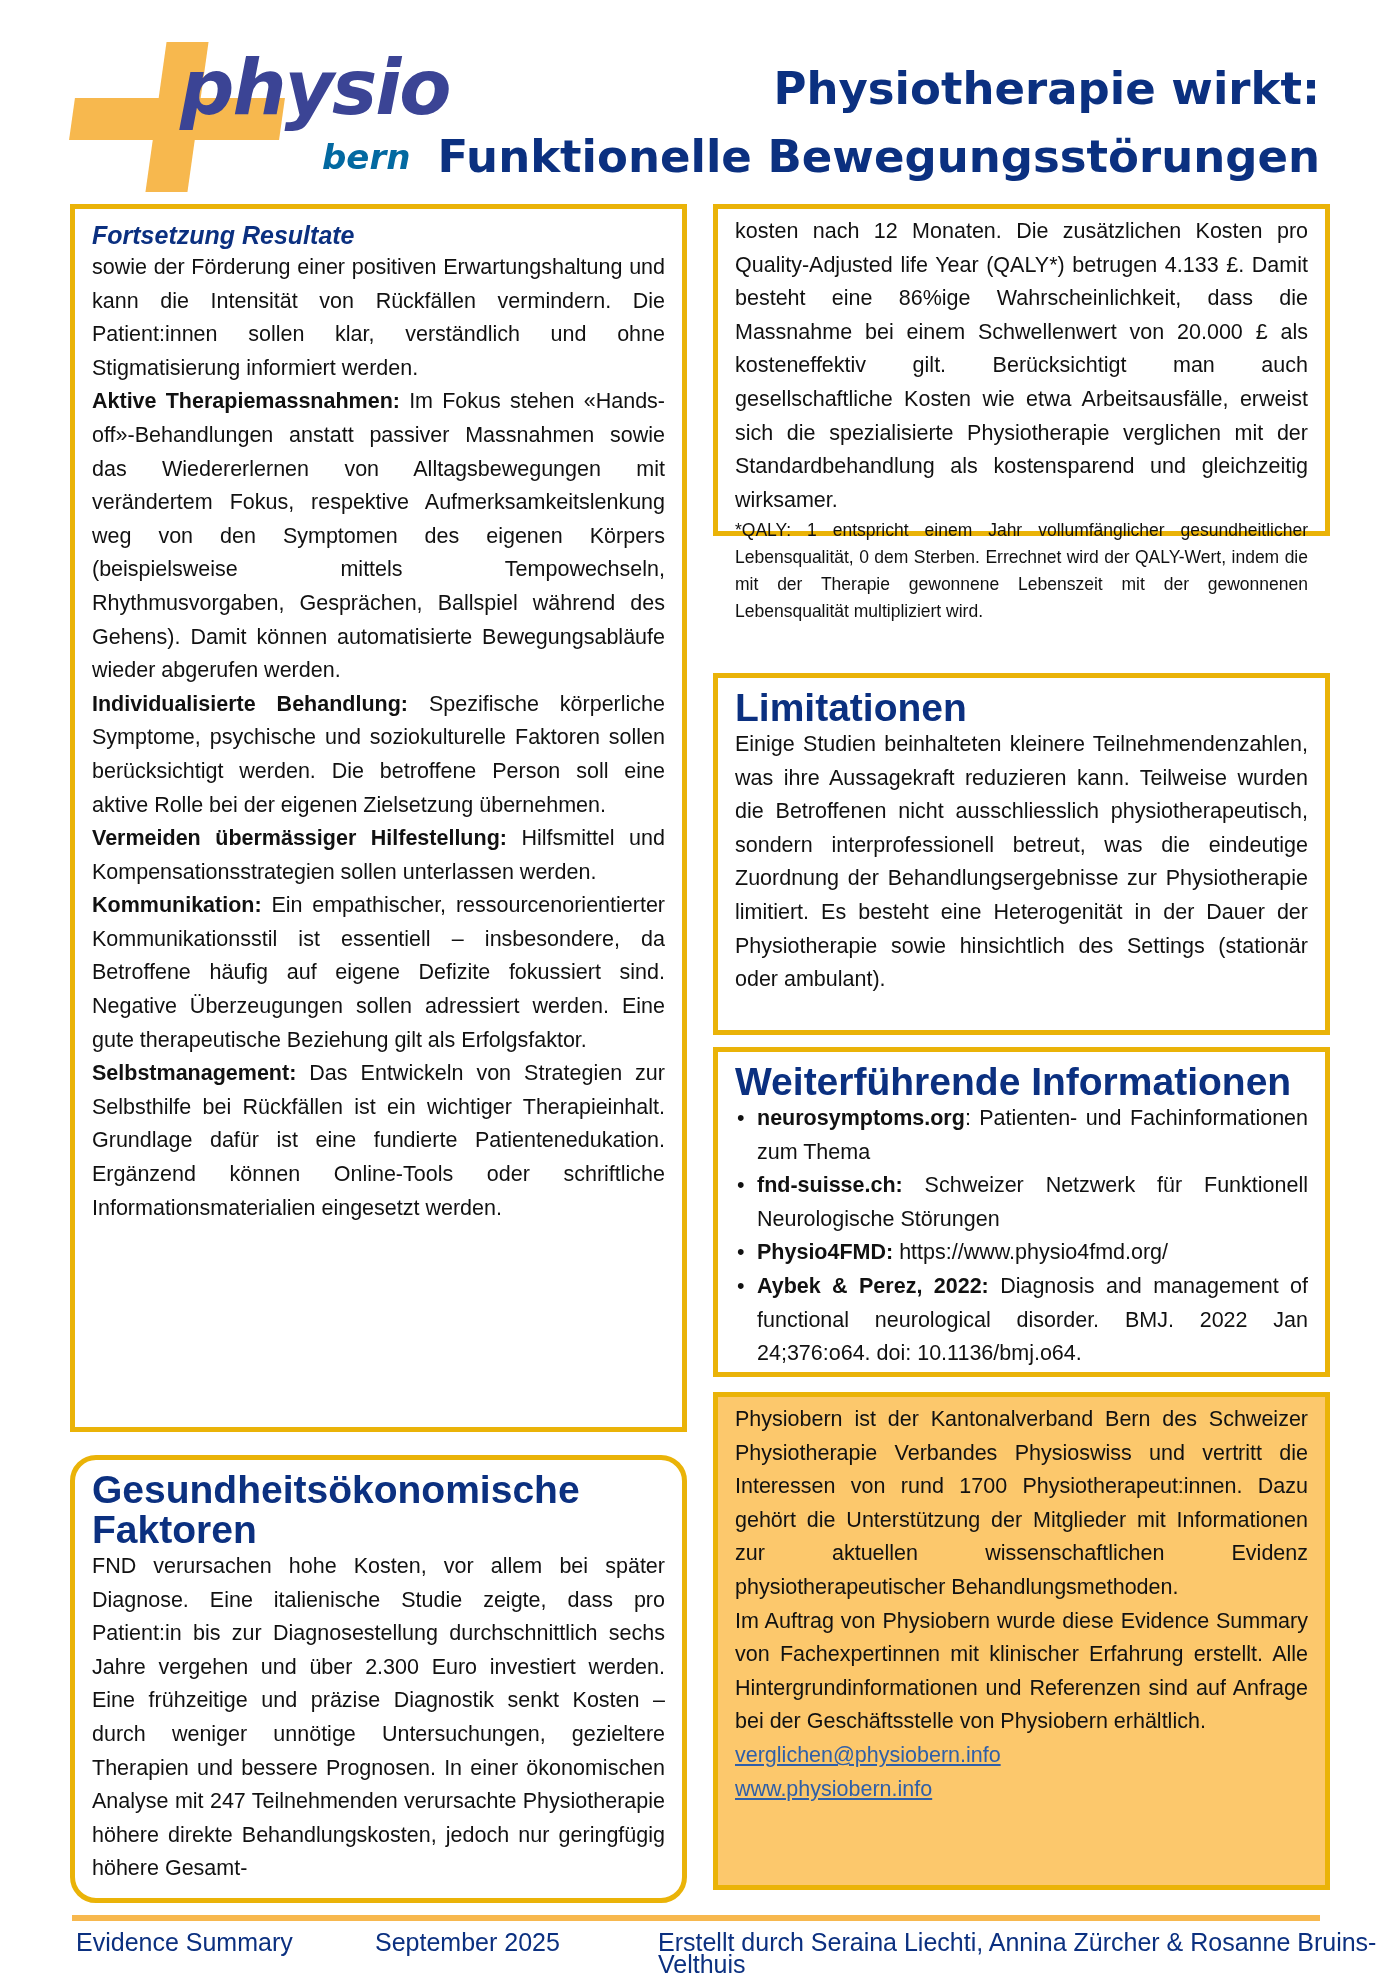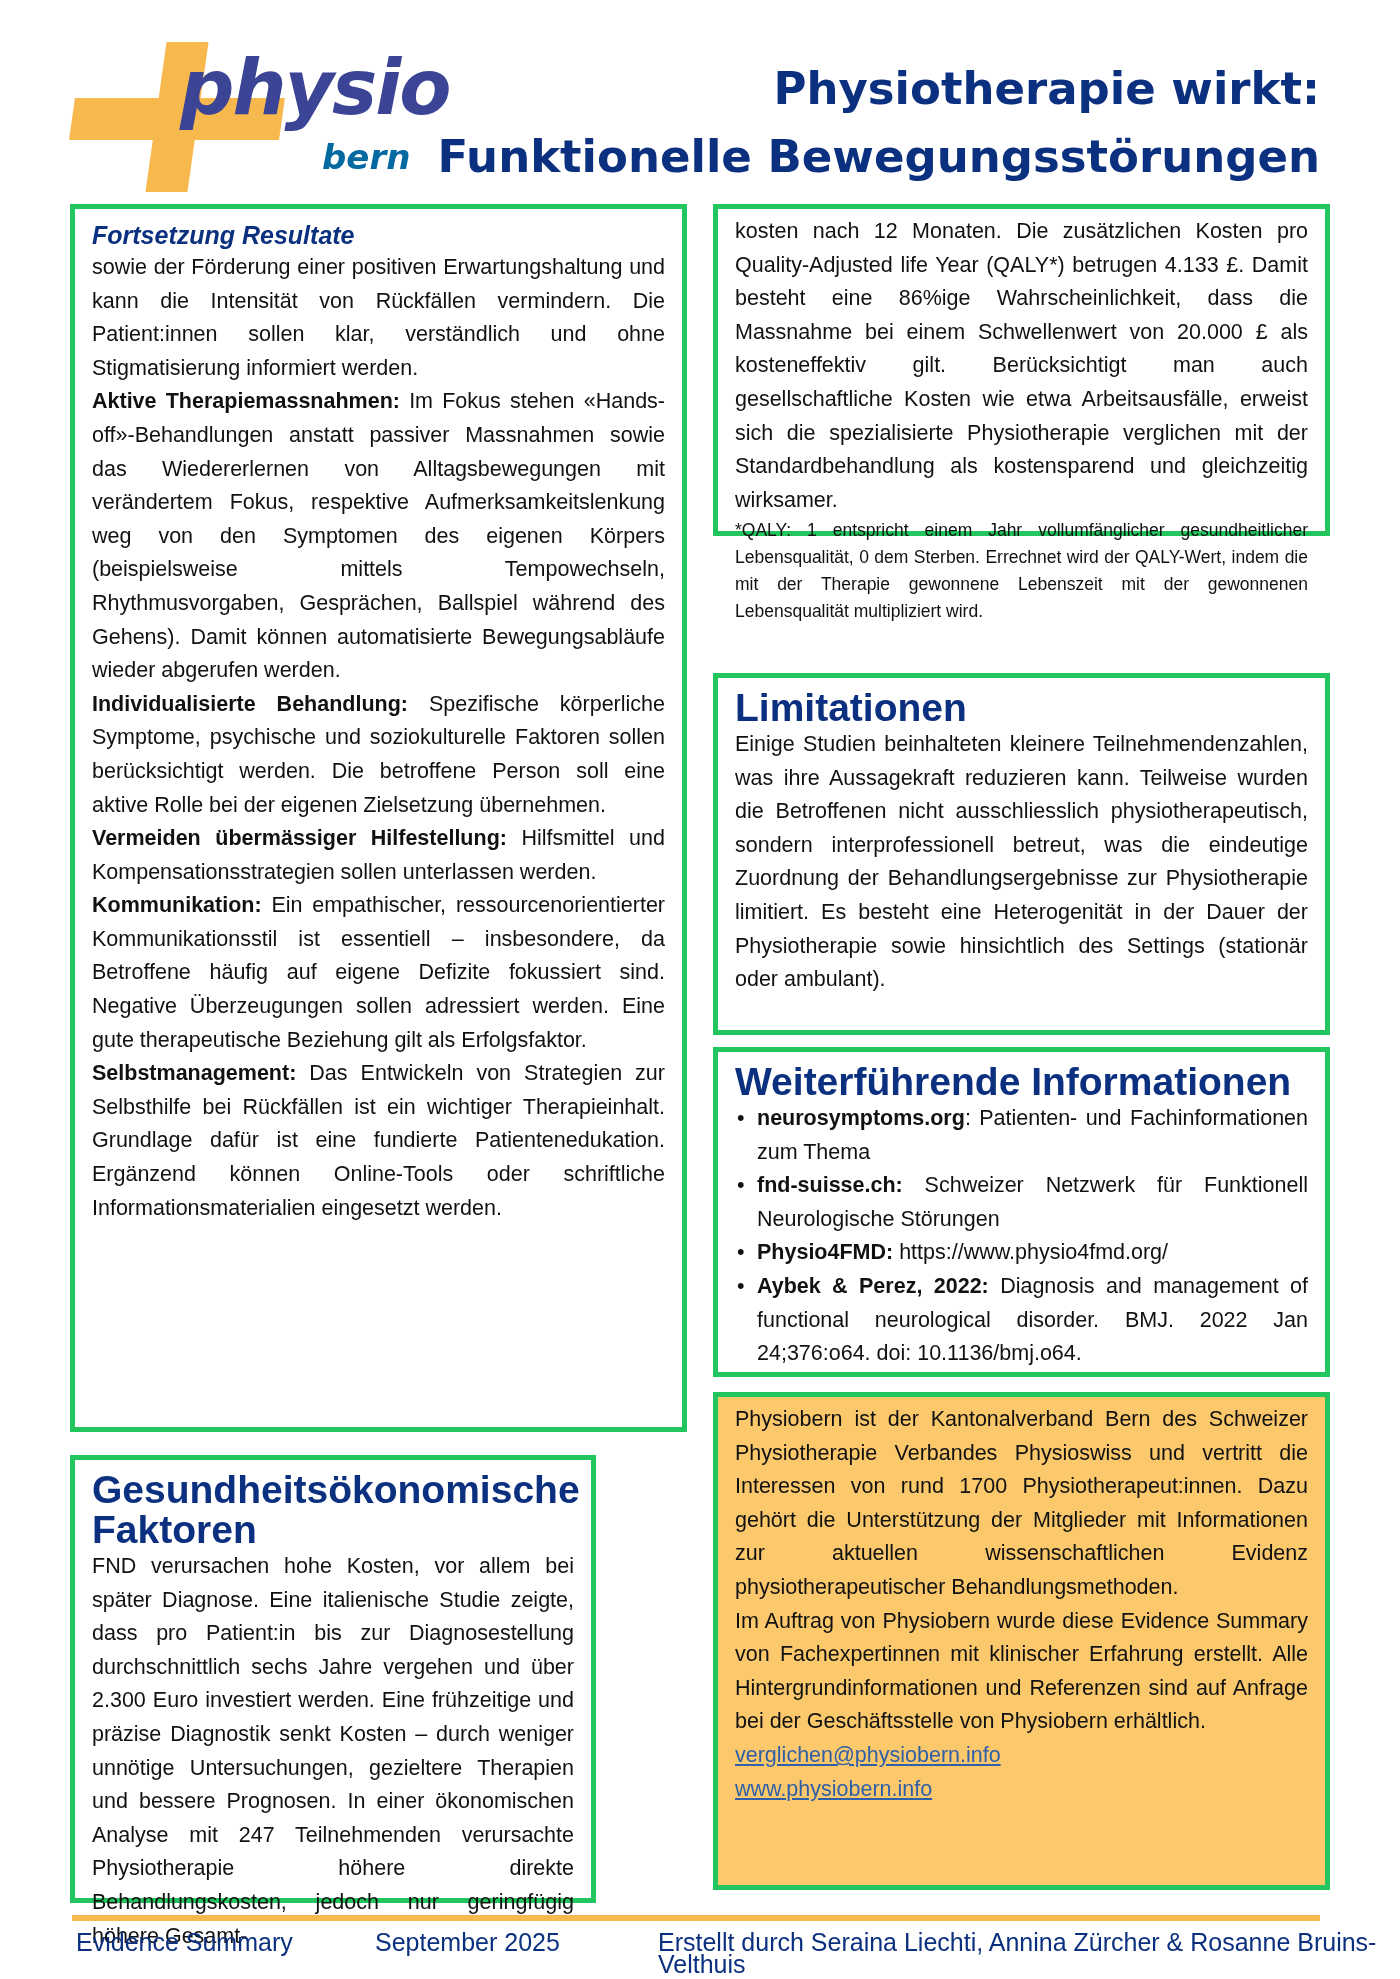--- a/index.html
+++ b/index.html
@@ -10,21 +10,21 @@
   .logo .cross-h { position: absolute; left: 0; top: 56px; width: 210px; height: 42px; background: #f7b84e; transform: skewX(-8deg); }
   .logo .word { position: absolute; left: 108px; top: 8px; font-family: "DejaVu Sans", sans-serif; font-weight: bold; font-style: italic;
                 font-size: 76px; color: #3b4495; letter-spacing: -2px; line-height: 1; }
   .logo .sub { position: absolute; left: 250px; top: 98px; font-family: "DejaVu Sans", sans-serif; font-weight: bold; font-style: italic;
                font-size: 34px; color: #0369a1; line-height: 1; }
   .title { position: absolute; right: 80px; text-align: right; color: #0b3080; font-weight: bold;
            font-family: "DejaVu Sans", sans-serif; line-height: 1; }
   .title.l1 { top: 66px; font-size: 45px; }
   .title.l2 { top: 134px; font-size: 45px; }
 
-  .box { position: absolute; border: 5px solid #22c55e; box-sizing: border-box; background: #fff; }
+  .box { position: absolute; border: 5px solid #eab308; box-sizing: border-box; background: #fff; }
   .box.fill { background: #fcc86c; }
   .box .inner { position: absolute; left: 17px; right: 17px; top: 10px; }
   .box p, .box li { margin: 0; font-size: 21.5px; line-height: 33.6px; text-align: justify; }
   .box h2 { margin: 0; color: #0b3080; font-size: 39px; line-height: 40px; font-weight: bold; }
   .box h2.it { font-style: italic; font-size: 25px; line-height: 32px; }
   .box .small { font-size: 17.5px; line-height: 27px; }
   .box ul { list-style: none; margin: 0; padding: 0; }
   .box li { position: relative; padding-left: 22px; }
   .box li::before { content: "•"; position: absolute; left: 2px; top: 0; }
   a.link { color: #2f5fa8; text-decoration: underline; font-size: 21.5px; line-height: 33.6px; display: block; }
@@ -49,21 +49,21 @@
     <h2 class="it">Fortsetzung Resultate</h2>
     <p>sowie der Förderung einer positiven Erwartungshaltung und kann die Intensität von Rückfällen vermindern. Die Patient:innen sollen klar, verständlich und ohne Stigmatisierung informiert werden.</p>
     <p><b>Aktive Therapiemassnahmen:</b><span> Im Fokus stehen «Hands-off»-Behandlungen anstatt passiver Massnahmen sowie das Wiedererlernen von Alltagsbewegungen mit verändertem Fokus, respektive Aufmerksamkeitslenkung weg von den Symptomen des eigenen Körpers (beispielsweise mittels Tempowechseln, Rhythmusvorgaben, Gesprächen, Ballspiel während des Gehens). Damit können automatisierte Bewegungsabläufe wieder abgerufen werden.</span></p>
     <p><b>Individualisierte Behandlung:</b><span> Spezifische körperliche Symptome, psychische und soziokulturelle Faktoren sollen berücksichtigt werden. Die betroffene Person soll eine aktive Rolle bei der eigenen Zielsetzung übernehmen.</span></p>
     <p><b>Vermeiden übermässiger Hilfestellung:</b><span> Hilfsmittel und Kompensationsstrategien sollen unterlassen werden.</span></p>
     <p><b>Kommunikation:</b><span> Ein empathischer, ressourcenorientierter Kommunikationsstil ist essentiell – insbesondere, da Betroffene häufig auf eigene Defizite fokussiert sind. Negative Überzeugungen sollen adressiert werden. Eine gute therapeutische Beziehung gilt als Erfolgsfaktor.</span></p>
     <p><b>Selbstmanagement:</b><span> Das Entwickeln von Strategien zur Selbsthilfe bei Rückfällen ist ein wichtiger Therapieinhalt. Grundlage dafür ist eine fundierte Patientenedukation. Ergänzend können Online-Tools oder schriftliche Informationsmaterialien eingesetzt werden.</span></p>
   </div>
 </div>
 
-<div class="box" style="left:70px; top:1455px; width:526px; height:448px;">
+<div class="box" style="left:70px; top:1455px; width:617px; height:448px;border-radius:26px;">
   <div class="inner">
     <h2>Gesundheitsökonomische Faktoren</h2>
     <p>FND verursachen hohe Kosten, vor allem bei später Diagnose. Eine italienische Studie zeigte, dass pro Patient:in bis zur Diagnosestellung durchschnittlich sechs Jahre vergehen und über 2.300 Euro investiert werden. Eine frühzeitige und präzise Diagnostik senkt Kosten – durch weniger unnötige Untersuchungen, gezieltere Therapien und bessere Prognosen. In einer ökonomischen Analyse mit 247 Teilnehmenden verursachte Physiotherapie höhere direkte Behandlungskosten, jedoch nur geringfügig höhere Gesamt-</p>
   </div>
 </div>
 
 <div class="box" style="left:713px; top:204px; width:617px; height:332px;">
   <div class="inner" style="top:6px;">
     <p>kosten nach 12 Monaten. Die zusätzlichen Kosten pro Quality-Adjusted life Year (QALY*) betrugen 4.133 £. Damit besteht eine 86%ige Wahrscheinlichkeit, dass die Massnahme bei einem Schwellenwert von 20.000 £ als kosteneffektiv gilt. Berücksichtigt man auch gesellschaftliche Kosten wie etwa Arbeitsausfälle, erweist sich die spezialisierte Physiotherapie verglichen mit der Standardbehandlung als kostensparend und gleichzeitig wirksamer.</p>
     <p class="small">*QALY: 1 entspricht einem Jahr vollumfänglicher gesundheitlicher Lebensqualität, 0 dem Sterben. Errechnet wird der QALY-Wert, indem die mit der Therapie gewonnene Lebenszeit mit der gewonnenen Lebensqualität multipliziert wird.</p>

